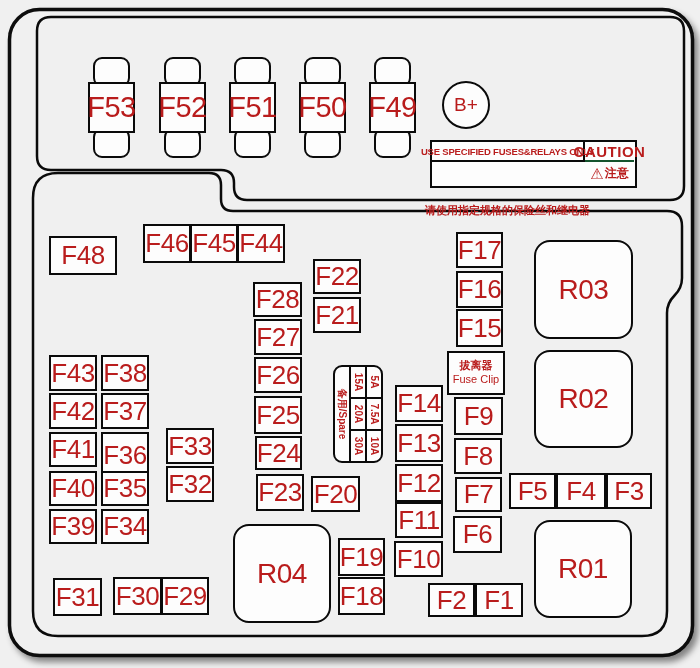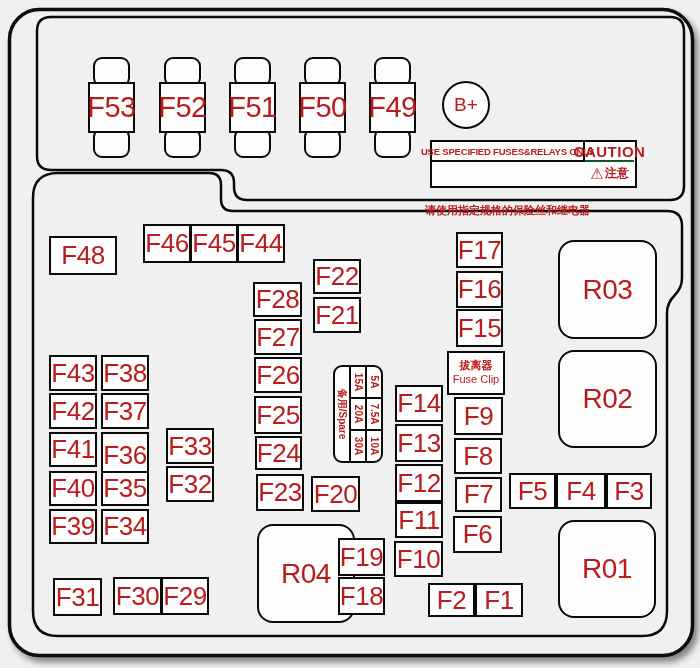--- a/index.html
+++ b/index.html
@@ -2,21 +2,21 @@
 <html><head>
 <meta charset="utf-8">
 <style>
   html,body{margin:0;padding:0;background:#f0f0f0;}
   #stage{position:relative;width:700px;height:668px;background:#f0f0f0;overflow:hidden;
          font-family:"Liberation Sans","DejaVu Sans",sans-serif;color:#b91c1c;}
   #outline{position:absolute;left:0;top:0;z-index:0;}
 
   .fb{position:absolute;z-index:2;background:#fdfdfd;border:2px solid #0a0a0a;box-sizing:border-box;
       display:flex;align-items:center;justify-content:center;font-size:26px;letter-spacing:-0.5px;}
-  .relay{border-radius:16px;font-size:28px;border-width:2.5px;margin-left:24px;}
+  .relay{border-radius:16px;font-size:28px;border-width:2.5px;}
 
   .tfuse{position:absolute;top:57px;width:47px;height:101px;z-index:2;}
   .tfuse .tab{position:absolute;left:5px;width:37px;height:30px;background:#fdfdfd;
               border:2px solid #0a0a0a;border-radius:9px;box-sizing:border-box;}
   .tfuse .tab.t{top:0;} .tfuse .tab.b{bottom:0;}
   .tfuse .tbody{position:absolute;top:25px;left:0;width:47px;height:51px;background:#fdfdfd;
                 border:2.5px solid #0a0a0a;box-sizing:border-box;display:flex;align-items:center;
                 justify-content:center;font-size:29px;letter-spacing:-0.5px;}
 
   .bplus{position:absolute;left:442px;top:81px;width:48px;height:48px;border-radius:50%;

